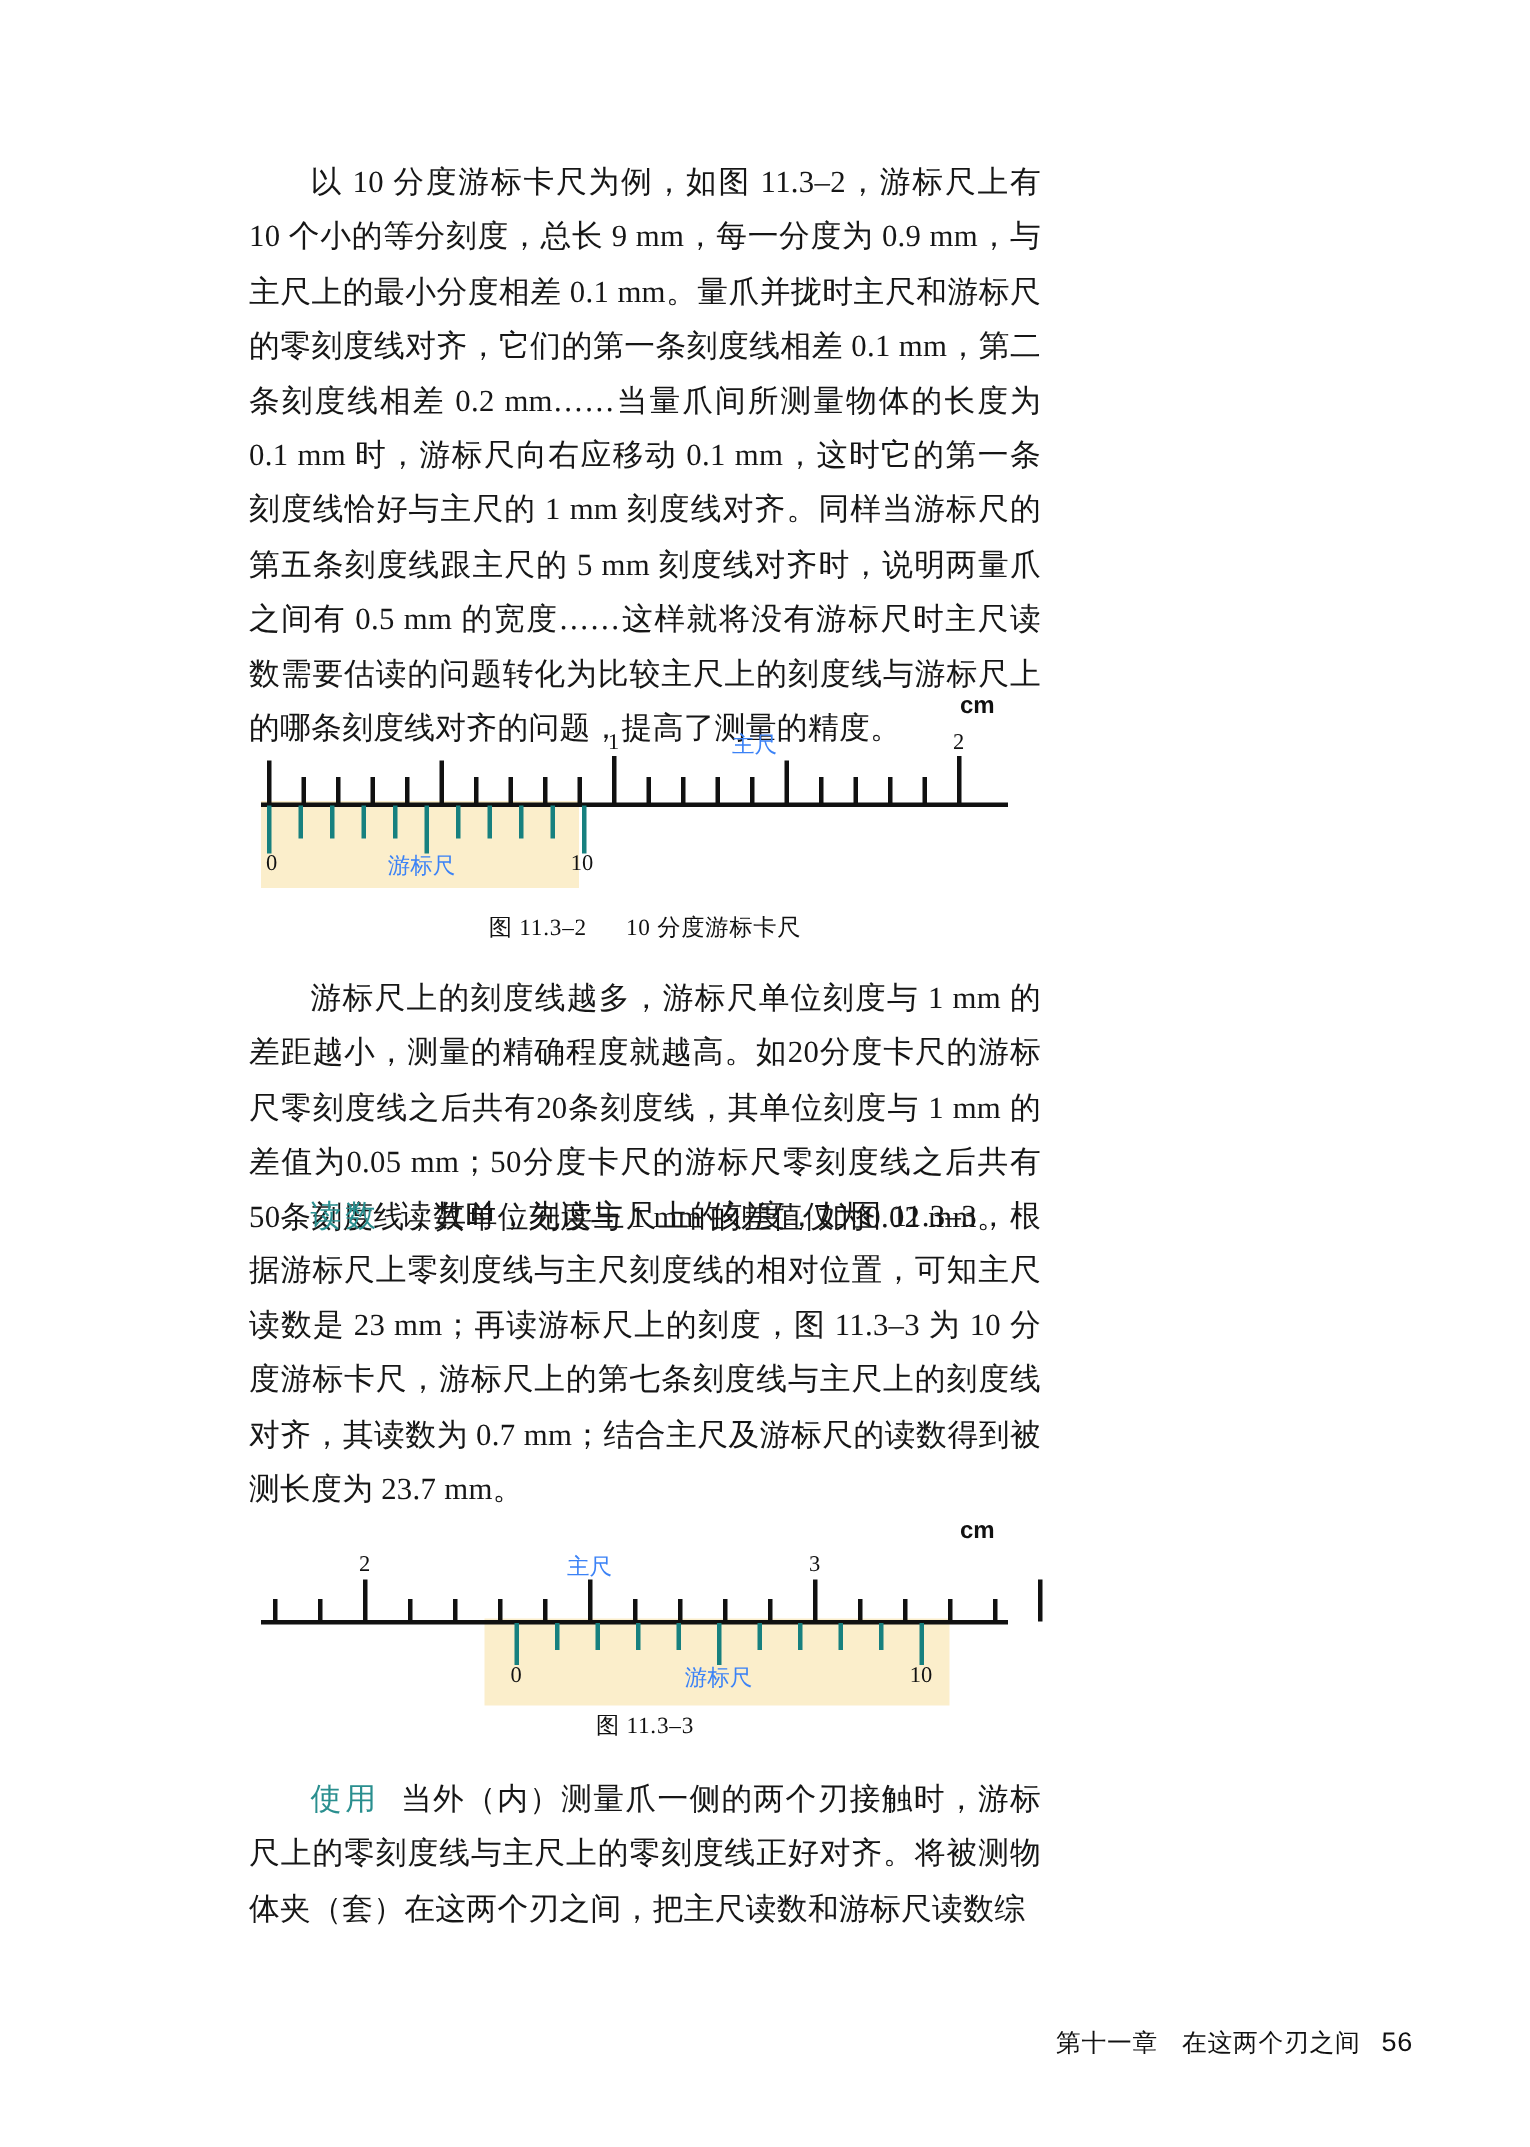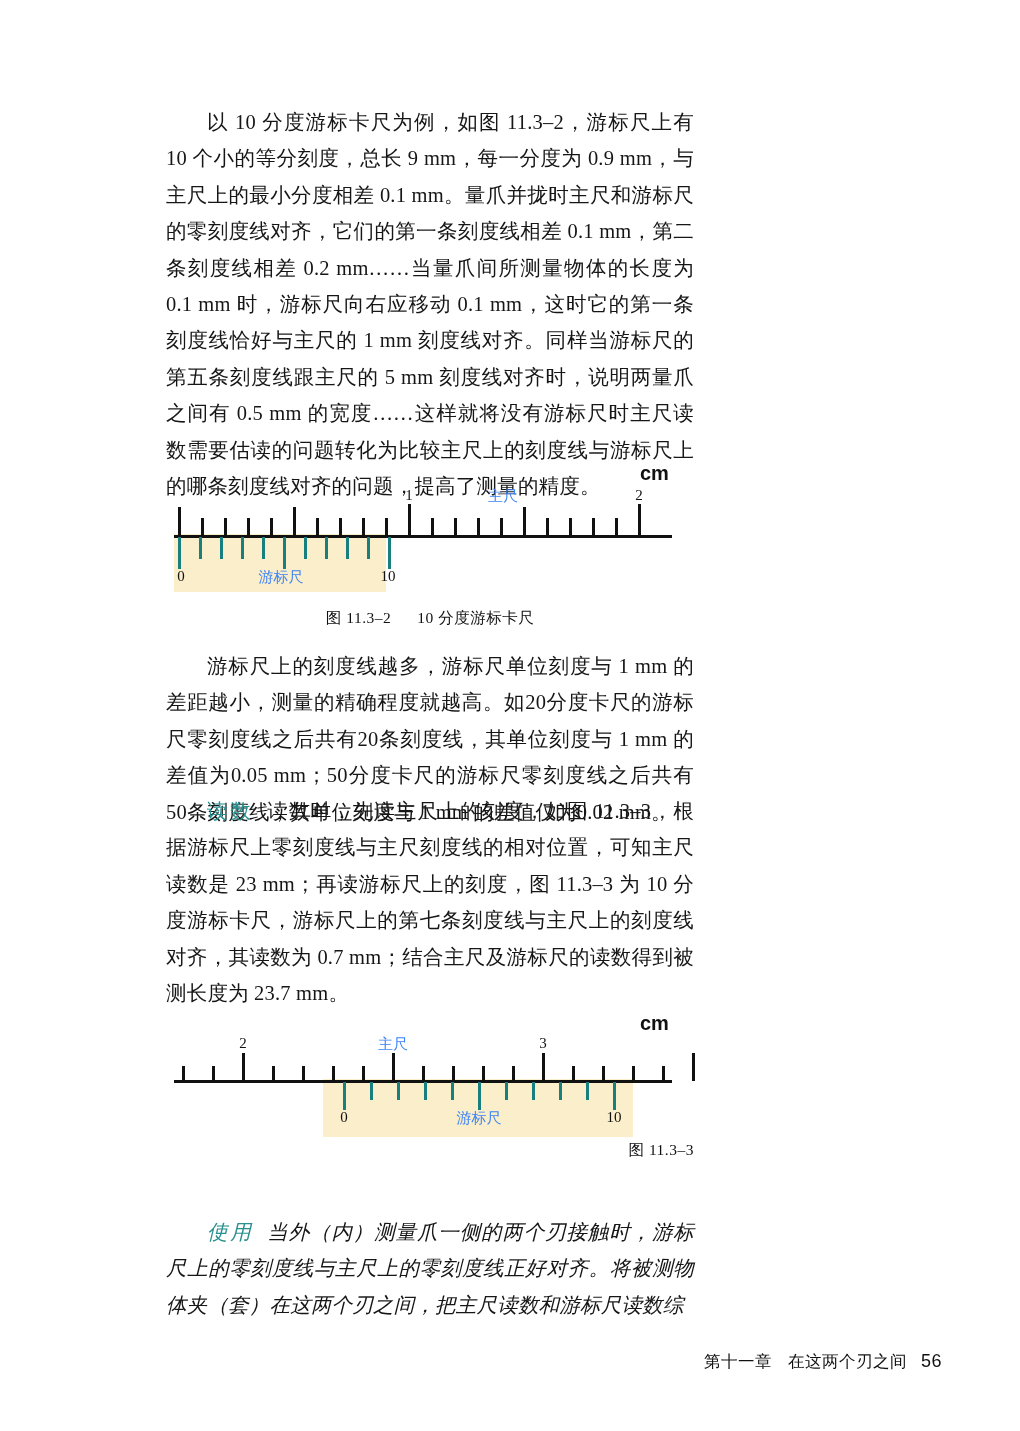--- a/index.html
+++ b/index.html
@@ -55,21 +55,21 @@
   }
 
   .ruler-wrap {
     position: relative;
     width: 528px;
     height: 125px;
   }
 
   .cm-unit {
     position: absolute;
-    font-size: 20px;
+    font-size: 16px;
     font-family: "Liberation Sans", sans-serif;
     font-weight: bold;
     color: #111;
   }
 
   
   .baseline {
     position: absolute;
     height: 3px;
     background: #111;
@@ -252,24 +252,24 @@
 
       <span class="lbl" style="left:77px; top:23px;">2</span>
       <span class="lbl-cn" style="left:227px; top:23px;">主尺</span>
       <span class="lbl" style="left:377px; top:23px;">3</span>
 
       <span class="lbl" style="left:178px; top:97px;">0</span>
       <span class="lbl-cn" style="left:313px; top:97px;">游标尺</span>
       <span class="lbl" style="left:448px; top:97px;">10</span>
     </div>
 
-    <div class="caption" style="top:128px;text-align:right;">图 11.3–3</div>
-  </div>
-
-  <div class="col" style="top:1214px;font-style:italic;">
+    <div class="caption" style="top:128px;">图 11.3–3</div>
+  </div>
+
+  <div class="col" style="top:1182px;">
     <p class="body-text"><span class="lead">使用</span><span>当外（内）测量爪一侧的两个刃接触时，游标尺上的零刻度线与主尺上的零刻度线正好对齐。将被测物体夹（套）在这两个刃之间，把主尺读数和游标尺读数综</span></p>
   </div>
 
   <div class="footer">
     <span class="ch">第十一章</span><span>在这两个刃之间</span><span class="pg">56</span>
   </div>
 
 </div>
 
 </body></html>

